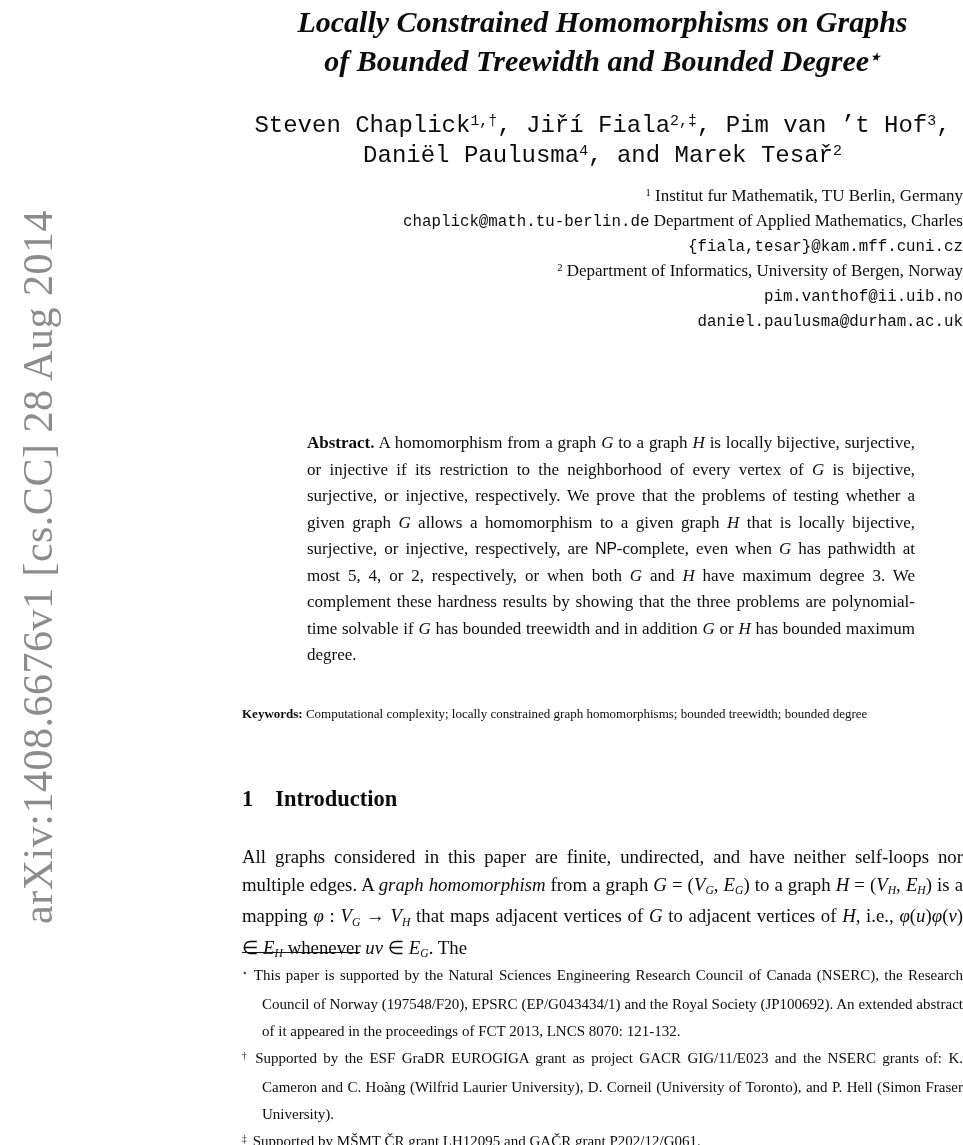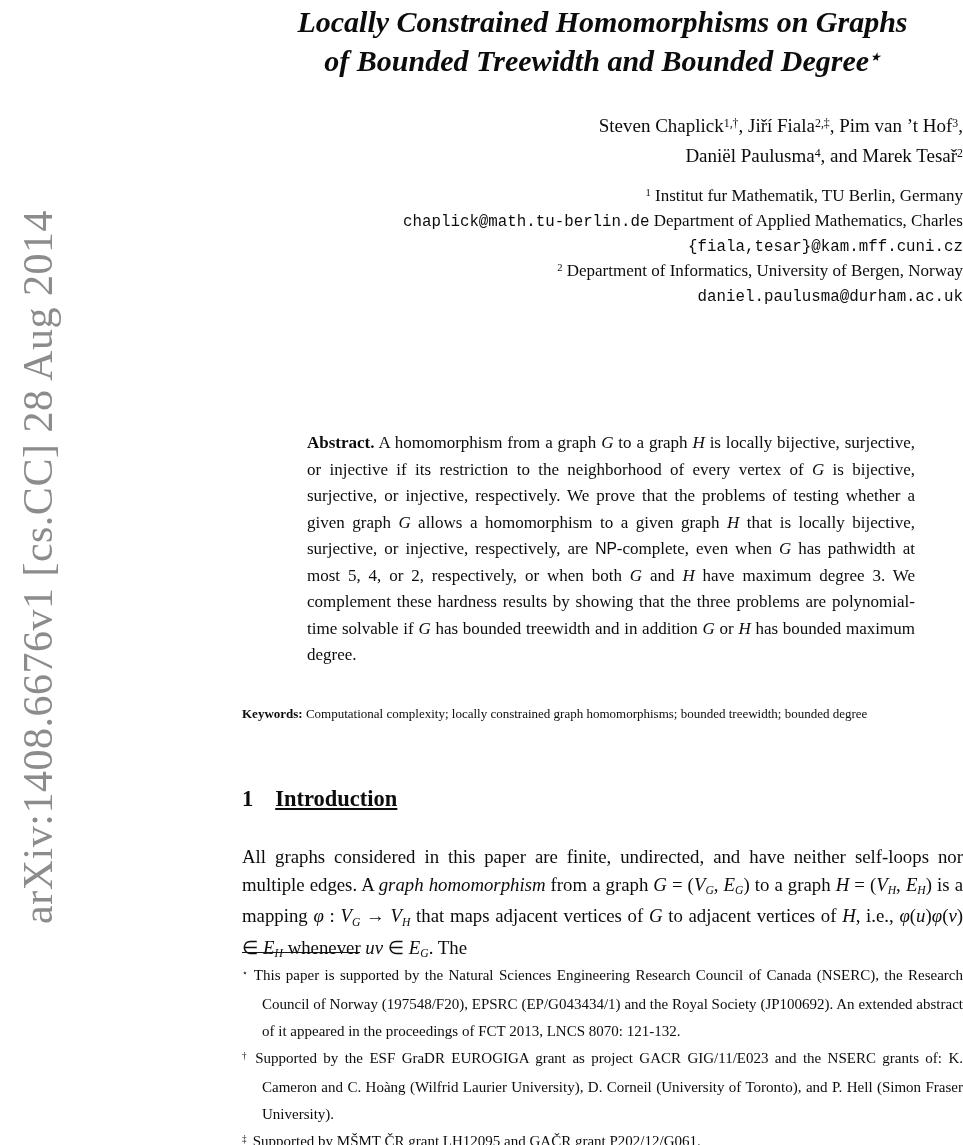--- a/index.html
+++ b/index.html
@@ -27,23 +27,24 @@
   .title-block {
     position:absolute; top:2px; left:0; width:100%;
     text-align:center;
     font-weight:bold;
     font-size:30px;
     line-height:39px;
     font-style:italic;
   }
   .authors-block {
     position:absolute; top:112px; left:0; width:100%;
-    text-align:right;
-    font-size:19px;
+    text-align:center;
+    font-size:24px;
     line-height:27px;
+    font-family:Liberation Mono, monospace;
   }
   .affil-block {
     position:absolute; top:184px; left:0; width:100%;
     text-align:right;
     font-size:17px;
     line-height:23px;
   }
   .abstract-block {
     position:absolute; top:430px; left:65px; width:608px;
     text-align:justify;
@@ -53,21 +54,20 @@
   .keywords-block {
     position:absolute; top:700px; left:0; width:100%;
     text-align:justify;
     font-size:13px;
     line-height:27px;
   }
   .heading-block {
     position:absolute; top:786px; left:0; width:100%;
     font-weight:bold;
     font-size:22.5px;
-    text-decoration:underline;
   }
   .heading-number { display:inline-block; margin-right:22px; }
   .intro-block {
     position:absolute; top:843px; left:0; width:100%;
     text-align:justify;
     font-size:18.8px;
     line-height:28.2px;
   }
   .fn-rule {
     position:absolute; top:952px; left:0;
@@ -110,20 +110,21 @@
   <div class="authors-block">
     <div><span class="seg-rm">Steven Chaplick</span><span class="seg-sup">1,†</span><span class="seg-rm">, Jiří Fiala</span><span class="seg-sup">2,‡</span><span class="seg-rm">, Pim van ’t Hof</span><span class="seg-sup">3</span><span class="seg-rm">,</span></div>
     <div><span class="seg-rm">Daniël Paulusma</span><span class="seg-sup">4</span><span class="seg-rm">, and Marek Tesař</span><span class="seg-sup">2</span></div>
   </div>
 
   <div class="affil-block">
     <div><span class="seg-sup">1</span><span class="seg-rm"> Institut fur Mathematik, TU Berlin, Germany</span></div>
     <div><span class="seg-tt">chaplick@math.tu-berlin.de</span><span class="seg-rm"> Department of Applied Mathematics, Charles</span></div>
     <div><span class="seg-tt">{fiala,tesar}@kam.mff.cuni.cz</span></div>
     <div><span class="seg-sup">2</span><span class="seg-rm"> Department of Informatics, University of Bergen, Norway</span></div>
+    <div><span class="seg-tt">pim.vanthof@ii.uib.no</span></div>
     <div><span class="seg-tt">daniel.paulusma@durham.ac.uk</span></div>
   </div>
 
   <div class="abstract-block"><span class="seg-bf">Abstract.</span><span class="seg-rm"> A homomorphism from a graph </span><span class="seg-it">G</span><span class="seg-rm"> to a graph </span><span class="seg-it">H</span><span class="seg-rm"> is locally bijective, surjective, or injective if its restriction to the neighborhood of every vertex of </span><span class="seg-it">G</span><span class="seg-rm"> is bijective, surjective, or injective, respectively. We prove that the problems of testing whether a given graph </span><span class="seg-it">G</span><span class="seg-rm"> allows a homomorphism to a given graph </span><span class="seg-it">H</span><span class="seg-rm"> that is locally bijective, surjective, or injective, respectively, are </span><span class="seg-sf">NP</span><span class="seg-rm">-complete, even when </span><span class="seg-it">G</span><span class="seg-rm"> has pathwidth at most 5, 4, or 2, respectively, or when both </span><span class="seg-it">G</span><span class="seg-rm"> and </span><span class="seg-it">H</span><span class="seg-rm"> have maximum degree 3. We complement these hardness results by showing that the three problems are polynomial-time solvable if </span><span class="seg-it">G</span><span class="seg-rm"> has bounded treewidth and in addition </span><span class="seg-it">G</span><span class="seg-rm"> or </span><span class="seg-it">H</span><span class="seg-rm"> has bounded maximum degree.</span></div>
 
   <div class="keywords-block"><span class="seg-bf">Keywords:</span><span class="seg-rm"> Computational complexity; locally constrained graph homomorphisms; bounded treewidth; bounded degree</span></div>
 
   <div class="heading-block">
     <span class="heading-number">1</span><span>Introduction</span>
   </div>

